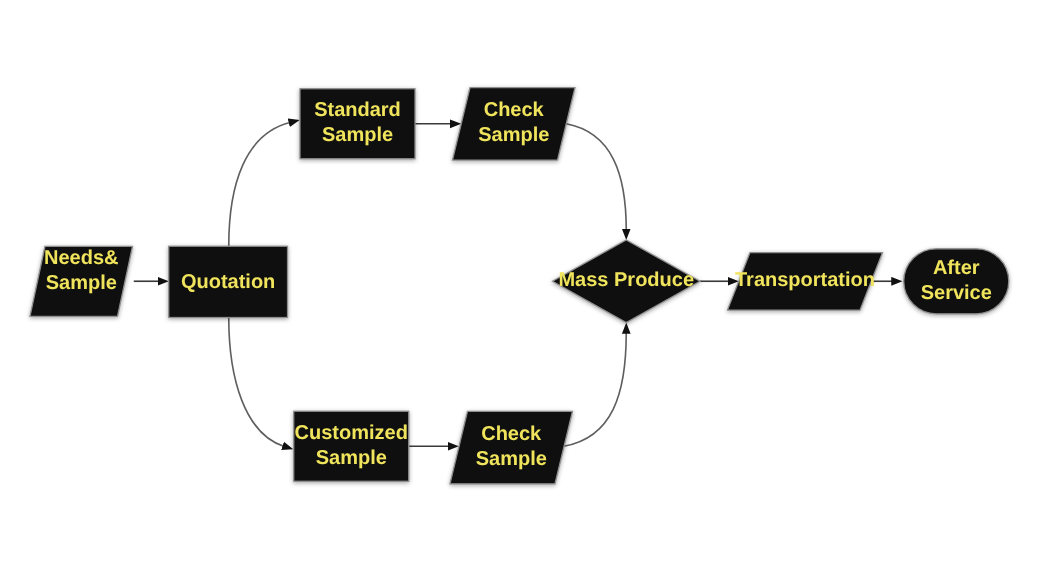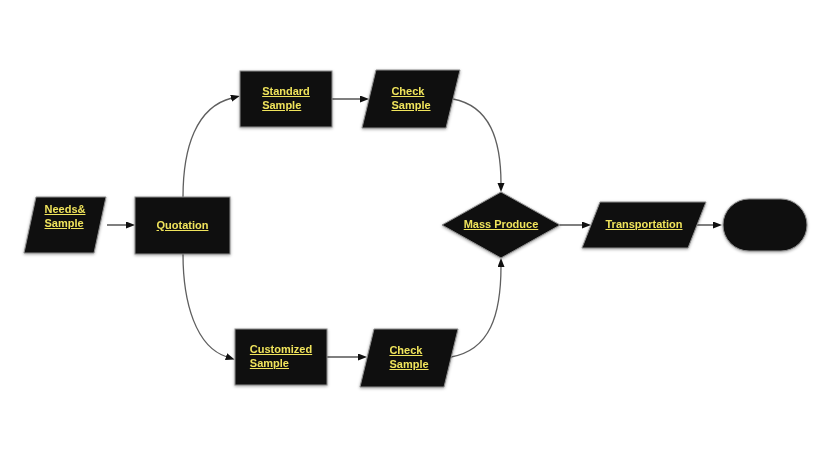--- a/index.html
+++ b/index.html
@@ -11,26 +11,25 @@
     overflow:hidden;
   }
   #diagram-svg{position:absolute;left:0;top:0;}
   .shape{fill:#0f0f0f;stroke:#8f8f8f;stroke-width:1;}
   #shapes{filter:drop-shadow(0 1px 1.5px rgba(0,0,0,.35));}
   .edge{fill:none;stroke:#5f5f5f;stroke-width:1.3;}
   .edge.straight{stroke:#3a3a3a;}
   .node-label{
     position:absolute;
     display:flex;align-items:center;justify-content:center;
-    text-align:left;
+    text-align:center;
     color:#f0e45c;
-    font-size:11px;font-weight:bold;line-height:1.25;
+    font-size:16px;font-weight:bold;line-height:1.25;
     white-space:pre-line;
     pointer-events:none;
-    text-decoration:underline;
   }
 </style>
 </head>
 <body>
 
 <div id="canvas">
 
   <svg id="diagram-svg" width="840" height="450" viewBox="0 0 840 450">
     <defs>
       <marker id="arrow" markerWidth="10" markerHeight="8" refX="1" refY="3.5" orient="auto" markerUnits="userSpaceOnUse">
@@ -69,14 +68,15 @@
   <div class="node-label" style="left:240px;top:71px;width:92px;height:56px;">Standard
 Sample</div>
   <div class="node-label" style="left:362px;top:70px;width:98px;height:58px;">Check
 Sample</div>
   <div class="node-label" style="left:235px;top:329px;width:92px;height:56px;">Customized
 Sample</div>
   <div class="node-label" style="left:360px;top:329px;width:98px;height:58px;">Check
 Sample</div>
   <div class="node-label" style="left:582px;top:202px;width:124px;height:46px;">Transportation</div>
   <div class="node-label" style="left:442px;top:192px;width:118px;height:66px;">Mass Produce</div>
+  <div class="node-label" style="left:723px;top:199px;width:84px;height:52px;">After Service</div>
 
 </div>
 
 </body></html>

